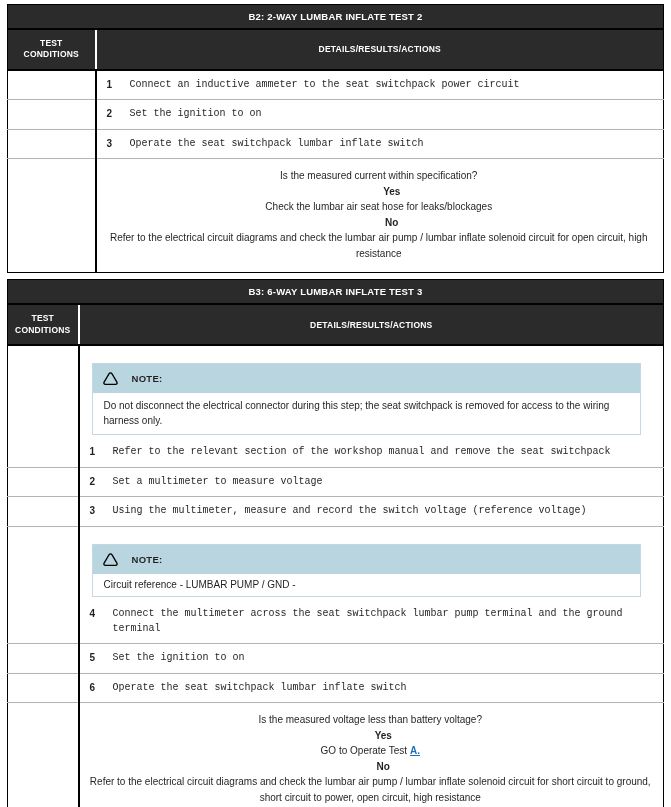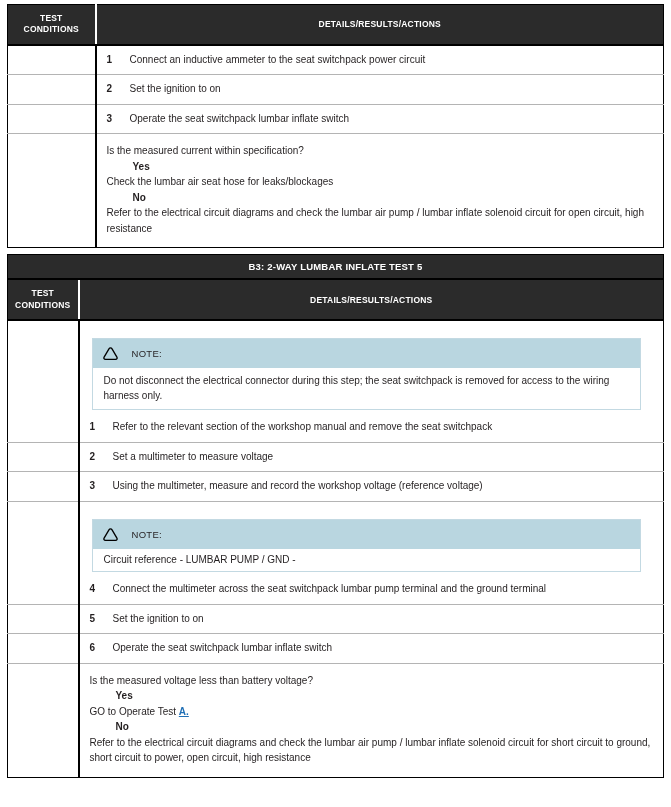--- a/index.html
+++ b/index.html
@@ -64,36 +64,36 @@
     border-right: 2px solid #000000;
     border-bottom: 1px solid #b4b4b4;
     background: #ffffff;
   }
   td.detail-cell {
     border-bottom: 1px solid #b4b4b4;
     background: #ffffff;
     padding: 7px 10px 7px 10px;
     vertical-align: top;
   }
-  tr.last-row td { border-bottom: none; }
+  tr.last-row td { border-bottom: none; text-align: center; }
 
   
   .step {
     display: flex;
     align-items: flex-start;
     font-size: 10px;
     line-height: 1.45;
   }
   .step-num {
     font-weight: bold;
     width: 23px;
     flex: 0 0 23px;
     font-size: 10px;
   }
-  .step-text { flex: 1 1 auto; }
+  .step-text { flex: 1 1 auto; font-family: Liberation Mono, monospace; }
 
   
   .decision {
     font-size: 10px;
     line-height: 1.55;
     padding: 2px 2px 4px 0;
   }
   .decision .q { }
   .decision .ans {
     font-weight: bold;
@@ -118,21 +118,21 @@
     min-height: 19px;
   }
   .note-icon {
     width: 17px;
     height: 15px;
     flex: 0 0 17px;
     display: block;
   }
   .note-label {
     font-size: 9.5px;
-    font-weight: normal;
+    font-weight: bold;
     letter-spacing: 0.3px;
     margin-left: 13px;
     color: #231f20;
   }
   .note-body {
     background: #ffffff;
     font-size: 10px;
     line-height: 1.45;
     padding: 6px 10px 6px 11px;
   }
@@ -142,20 +142,23 @@
 <body>
 
 <div class="page">
 
   <table class="ptable">
     <colgroup>
       <col style="width:88px">
       <col>
     </colgroup>
     <tbody>
+      <tr class="sec-title">
+        <td colspan="2">B2: 2-WAY LUMBAR INFLATE TEST 2</td>
+      </tr>
       <tr class="col-head">
         <td class="cond">
           <div>TEST</div>
           <div>CONDITIONS</div>
         </td>
         <td>DETAILS/RESULTS/ACTIONS</td>
       </tr>
 
       <tr>
         <td class="cond-cell">&nbsp;</td>
@@ -200,21 +203,21 @@
     </tbody>
   </table>
 
   <table class="ptable">
     <colgroup>
       <col style="width:71px">
       <col>
     </colgroup>
     <tbody>
       <tr class="sec-title">
-        <td colspan="2">B3: 2-WAY LUMBAR INFLATE TEST 5</td>
+        <td colspan="2">B3: 6-WAY LUMBAR INFLATE TEST 3</td>
       </tr>
       <tr class="col-head">
         <td class="cond">
           <div>TEST</div>
           <div>CONDITIONS</div>
         </td>
         <td>DETAILS/RESULTS/ACTIONS</td>
       </tr>
 
       <tr>
@@ -243,21 +246,21 @@
             <span class="step-num">2</span>
             <span class="step-text">Set a multimeter to measure voltage</span>
           </div>
         </td>
       </tr>
       <tr>
         <td class="cond-cell">&nbsp;</td>
         <td class="detail-cell">
           <div class="step">
             <span class="step-num">3</span>
-            <span class="step-text">Using the multimeter, measure and record the workshop voltage (reference voltage)</span>
+            <span class="step-text">Using the multimeter, measure and record the switch voltage (reference voltage)</span>
           </div>
         </td>
       </tr>
 
       <tr>
         <td class="cond-cell">&nbsp;</td>
         <td class="detail-cell" style="padding-top:9px;">
           <div class="notebox tight">
             <div class="note-head">
               <svg class="note-icon" viewBox="0 0 22 19">

